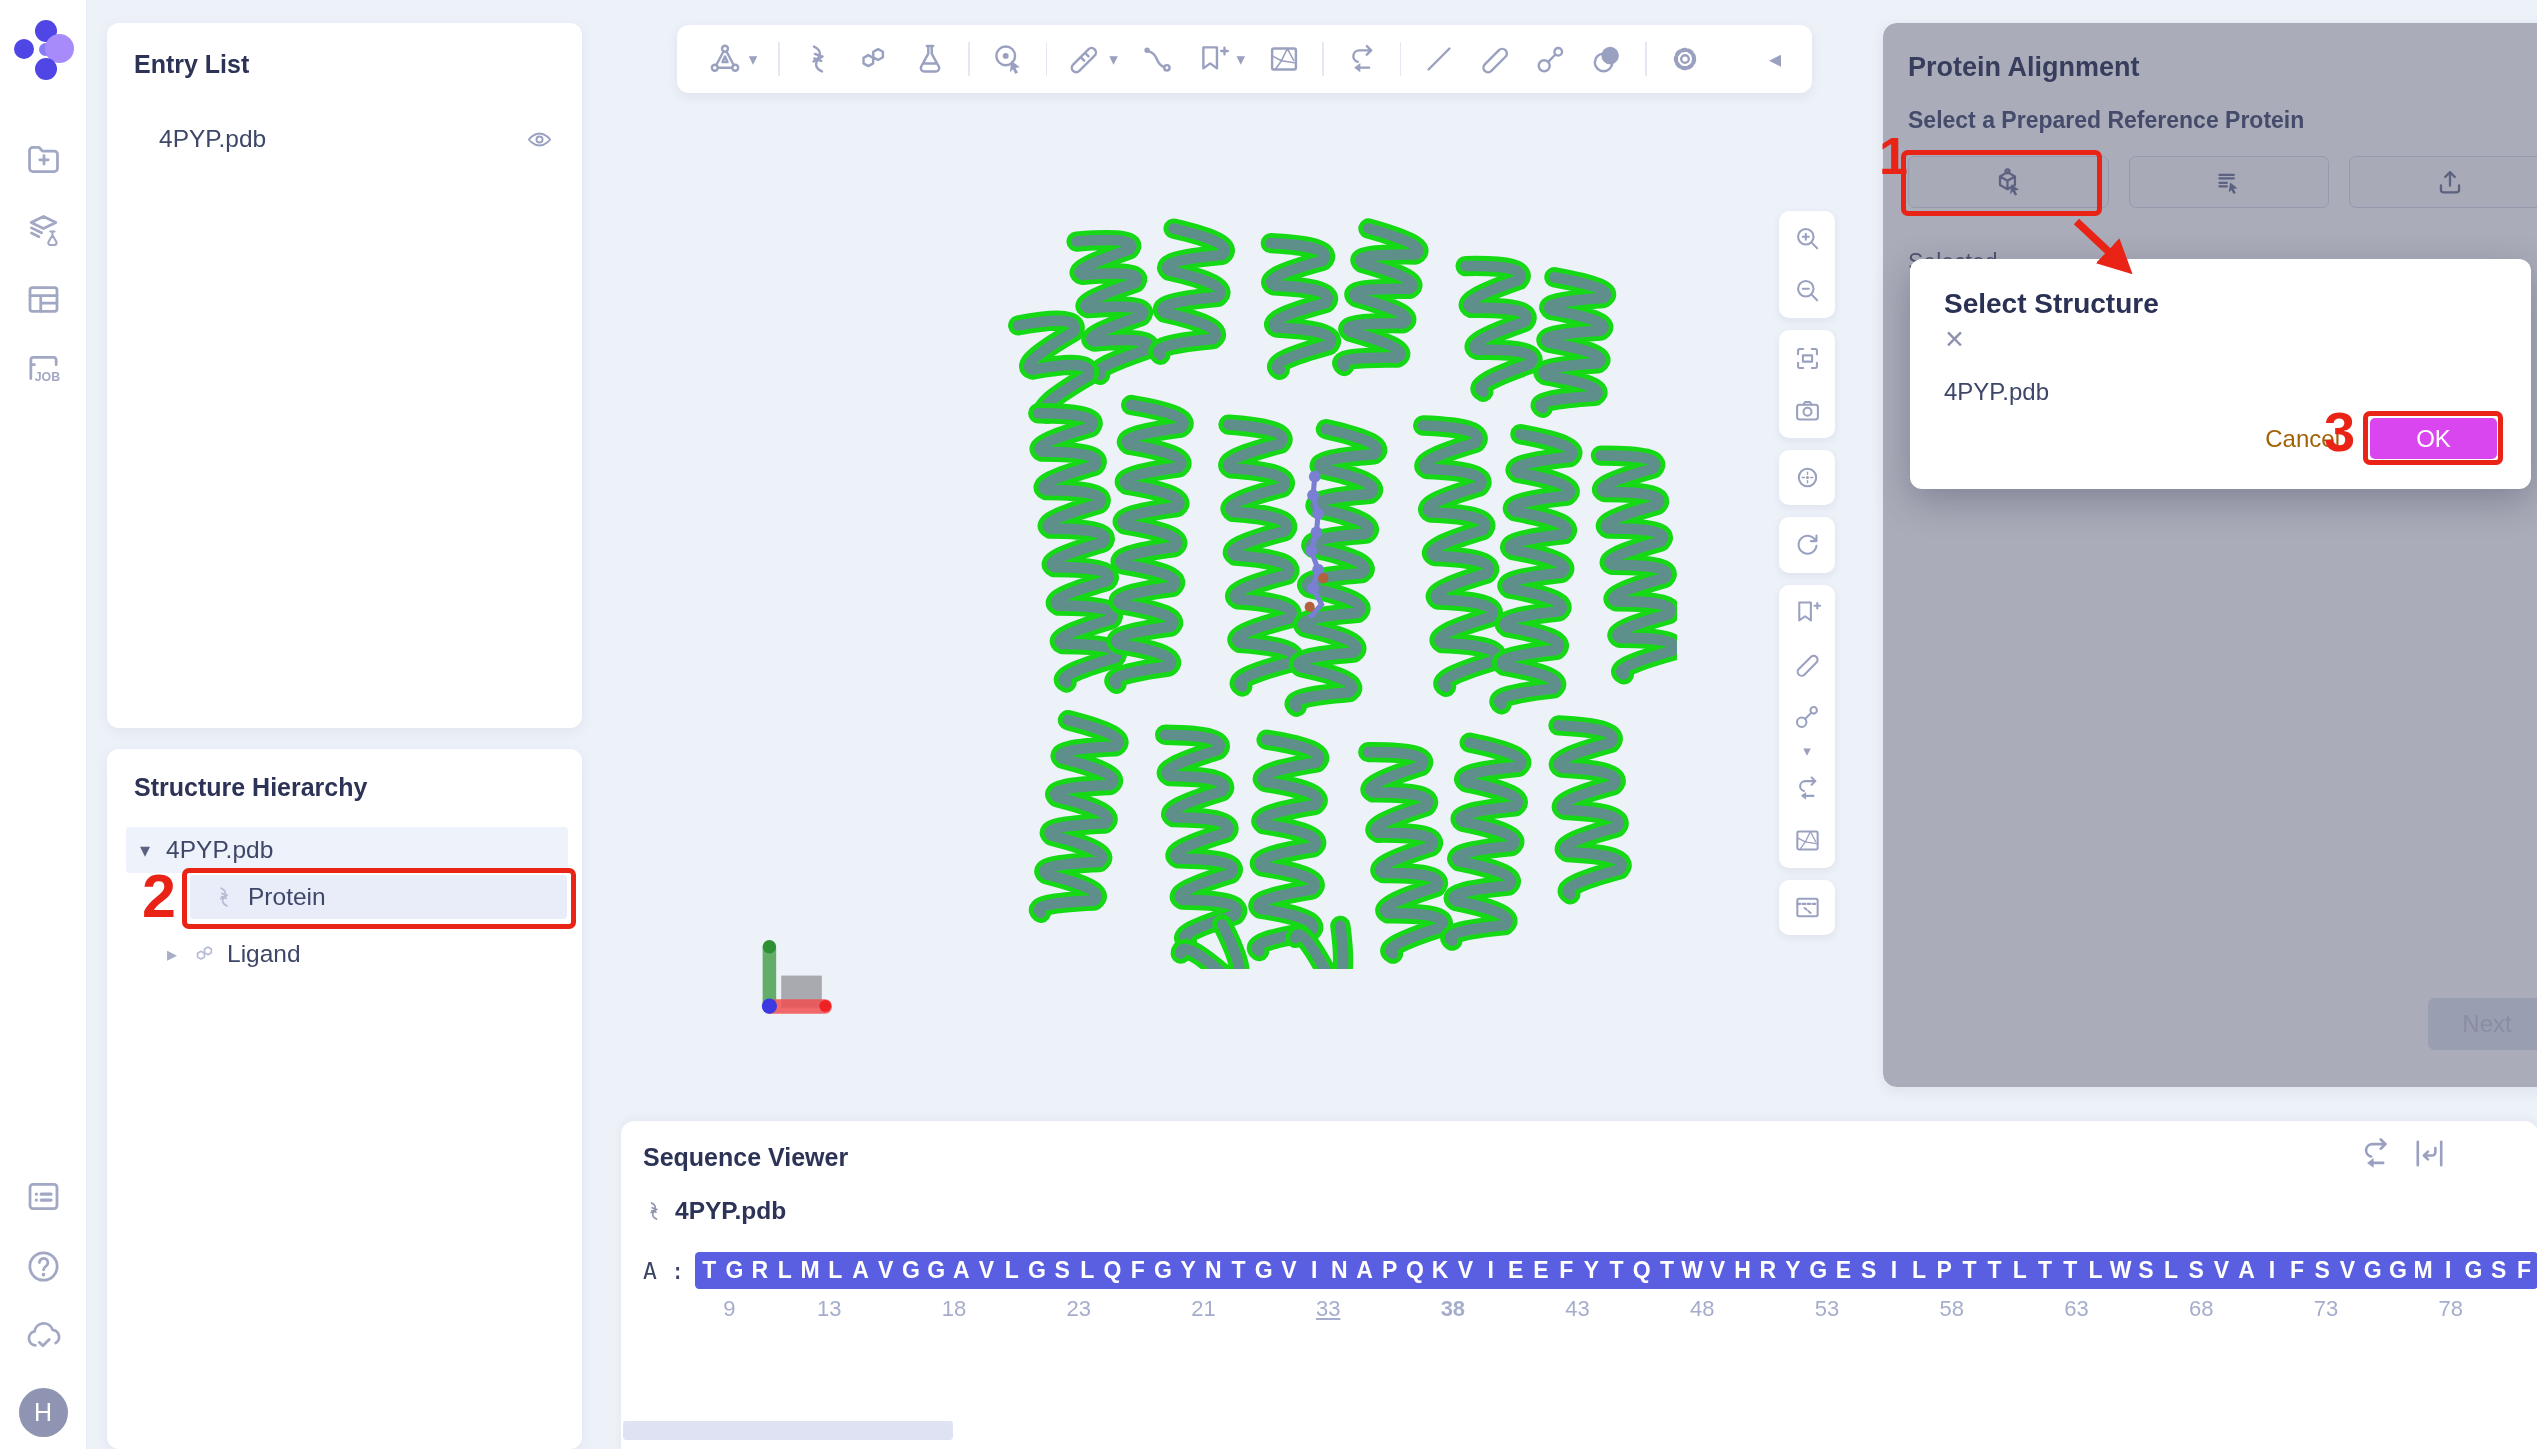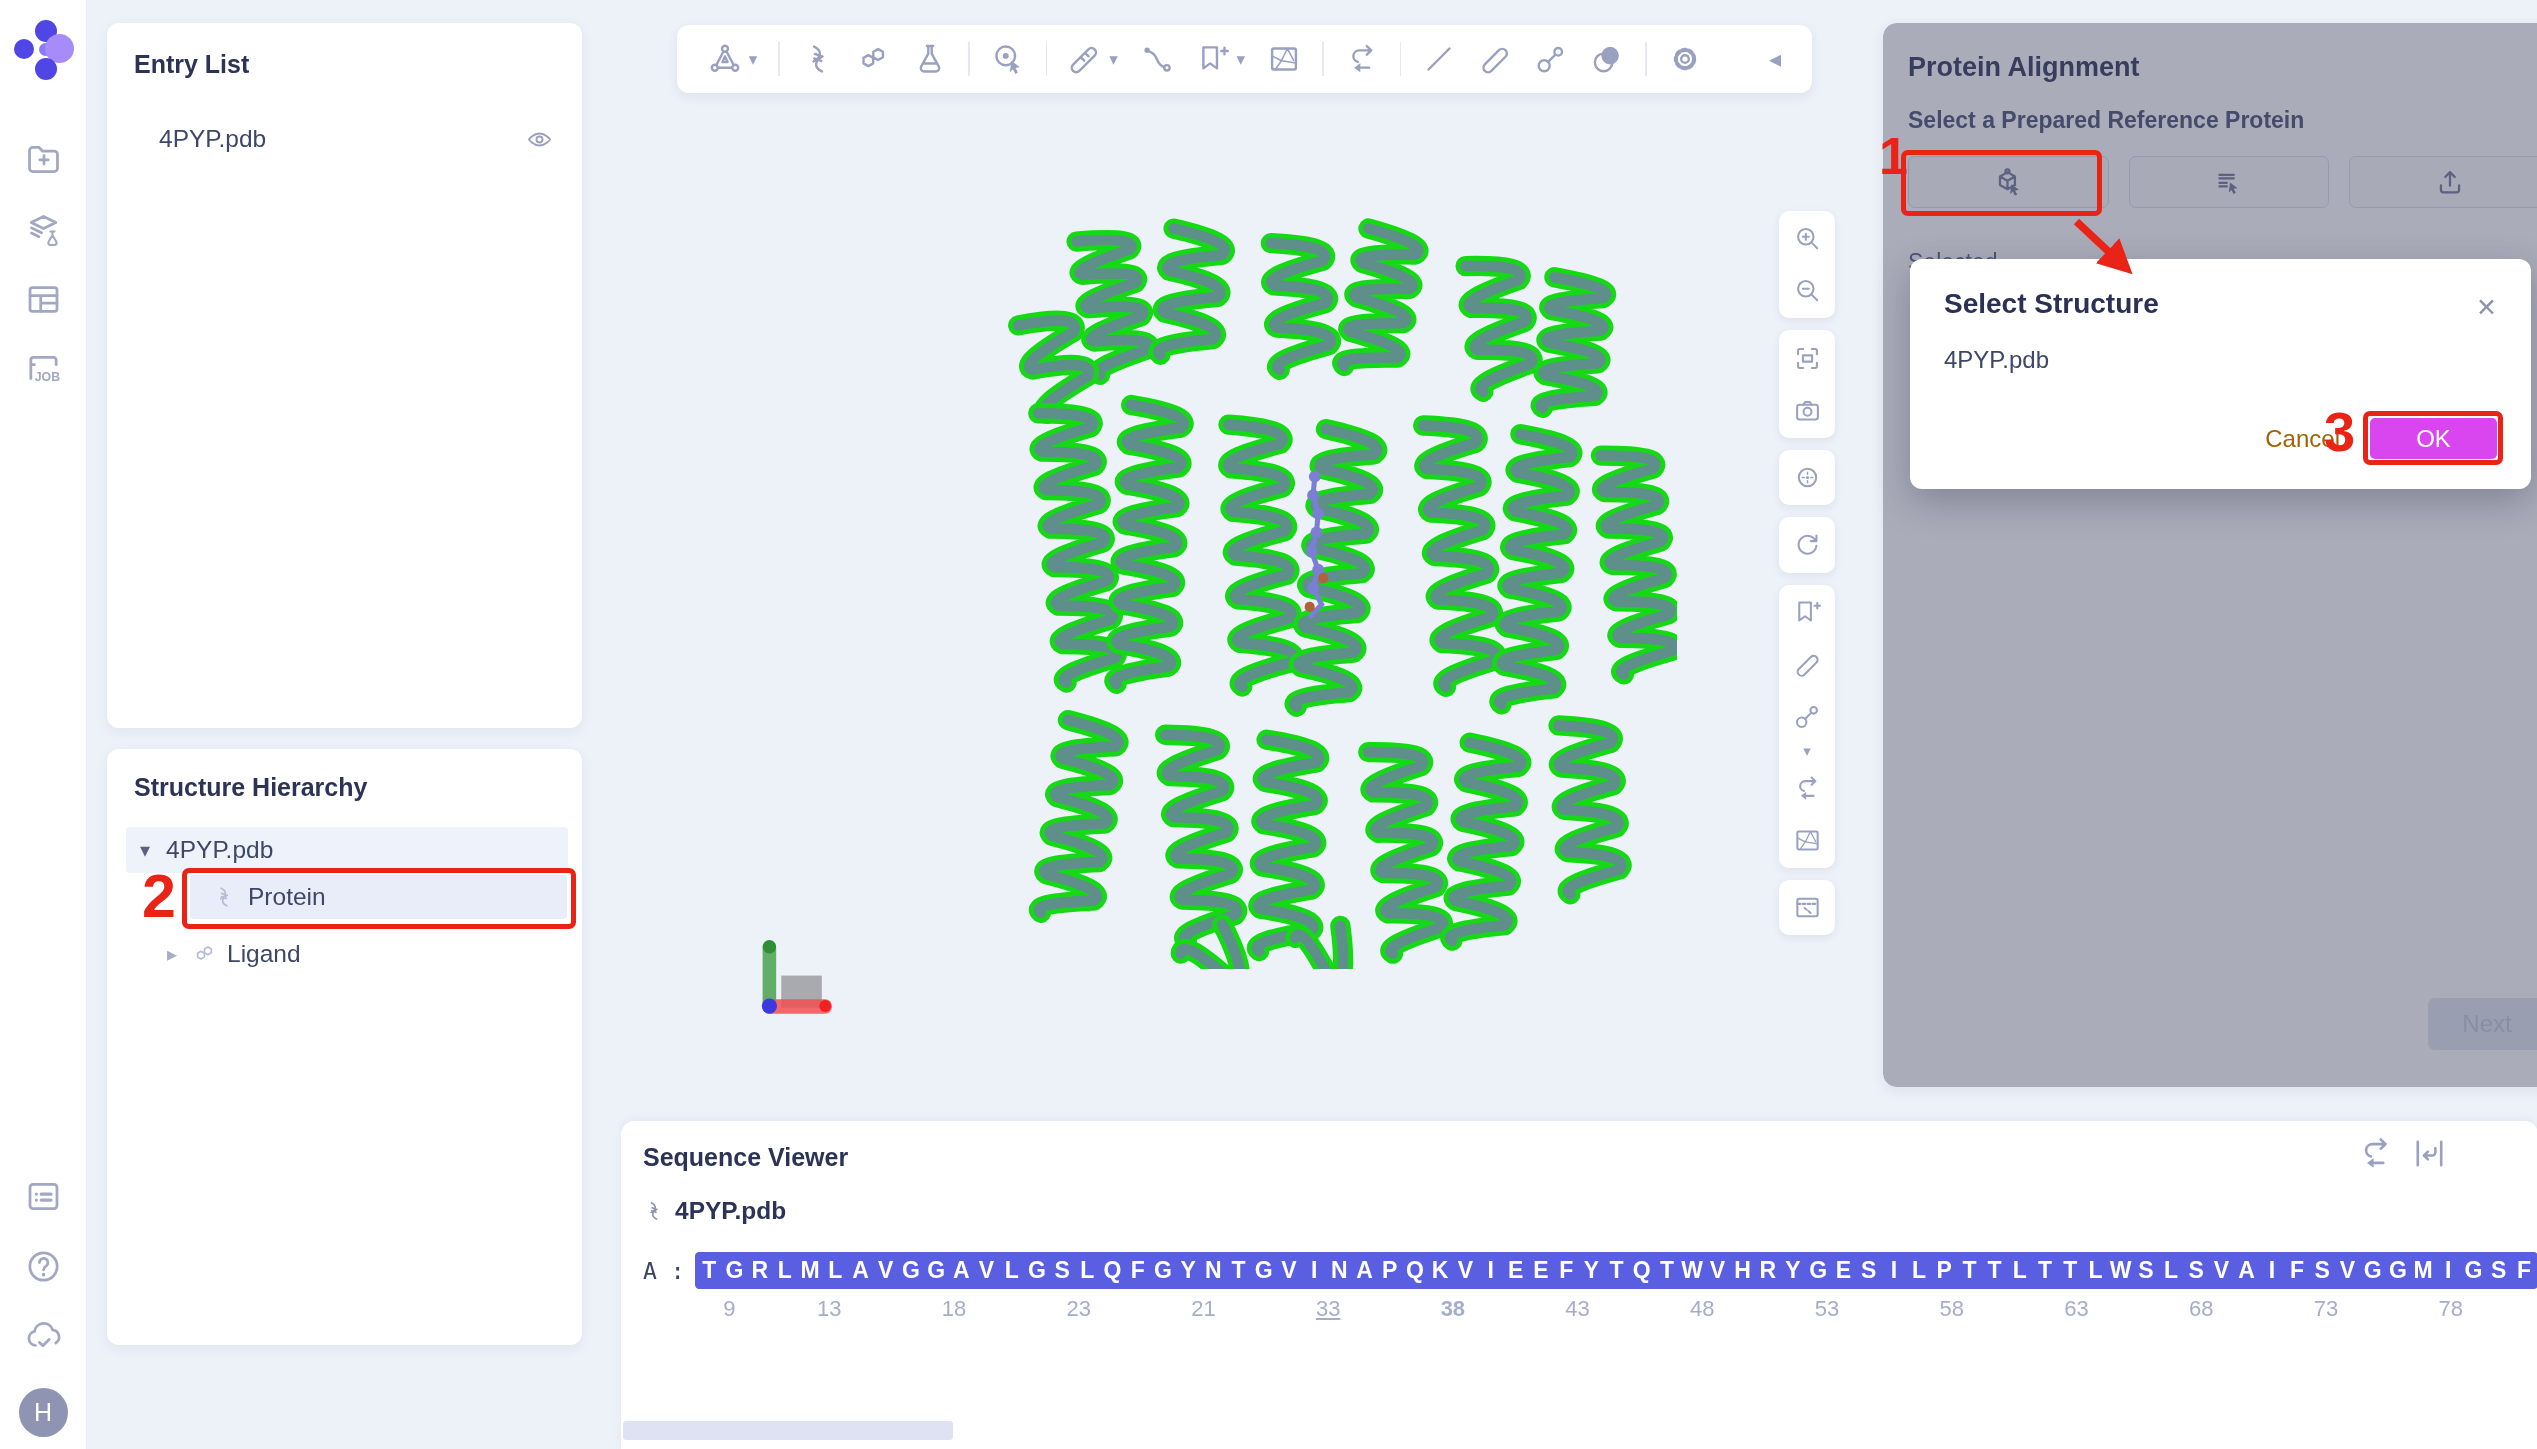--- a/index.html
+++ b/index.html
@@ -23,21 +23,21 @@
   .avatar{width:49px;height:49px;border-radius:50%;background:#8e94b1;color:#fff;font-size:25px;
           display:flex;align-items:center;justify-content:center;margin-top:22px;}
   
   .panel{position:absolute;background:#fff;border-radius:12px;box-shadow:0 3.4px 13.5px rgba(35,45,95,.06);}
   .panel-title{font-size:25px;font-weight:700;color:#2c3356;}
   
   #entry-panel{left:107px;top:23px;width:475px;height:705px;padding:27px;box-sizing:border-box;}
   .entry-row{margin-top:46px;display:flex;align-items:center;justify-content:space-between;padding:0 1.7px 0 25px;}
   .entry-label{font-size:24.5px;color:#3e4768;}
   
-  #hier-panel{left:107px;top:749px;width:475px;height:596px;padding:24px 0 0 0;box-sizing:border-box;}
+  #hier-panel{left:107px;top:749px;width:475px;height:700px;padding:24px 0 0 0;box-sizing:border-box;}
   #hier-panel .panel-title{padding-left:27px;}
   .trow{display:flex;align-items:center;font-size:24.5px;color:#3e4768;height:46px;box-sizing:border-box;cursor:pointer;}
   .trow-root{margin:25px 0 0 18.6px;width:442px;background:#eef2fb;border-radius:3.4px;padding-left:8.5px;gap:10px;}
   .trow-protein{margin:1.7px 0 0 83px;width:377px;background:#e9edf9;border-radius:3.4px;padding-left:22px;gap:12px;height:44px;}
   .trow-ligand{margin:12px 0 0 54px;gap:10px;}
   .tree-caret{width:22px;text-align:center;font-size:20px;color:#5a6280;font-style:normal;}
   .tree-caret.lig{color:#a7adc6;}
   .ic{display:inline-flex;align-items:center;justify-content:center;}
   .ic svg{width:100%;height:100%;display:block;}
   .ic-28{width:24px;height:24px;color:#b6bcd4;}
@@ -73,21 +73,21 @@
   .pa-btn{flex:1;height:52px;border:1.7px solid #d9dce9;border-radius:6.8px;background:#fbfbfd;
           display:flex;align-items:center;justify-content:center;color:#6f7694;cursor:pointer;box-sizing:border-box;}
   .pa-btn svg{width:32px;height:32px;}
   .pa-selected{margin-top:41px;font-size:23px;color:#555d7c;}
   .pa-next{position:absolute;right:29px;bottom:37px;width:118px;height:52px;background:#e2e5f0;color:#c3c8da;
            font-size:24px;display:flex;align-items:center;justify-content:center;border-radius:6.8px;}
   .pa-overlay{position:absolute;inset:0;background:rgba(70,75,102,.46);z-index:5;border-radius:13.5px;}
   
   #modal{position:absolute;left:1910px;top:259px;width:621px;height:230px;background:#fff;border-radius:12px;
          box-shadow:0 12px 37px rgba(25,30,60,.28);z-index:30;padding:29px 34px;box-sizing:border-box;}
-  .modal-head{display:flex;align-items:flex-start;justify-content:space-between;}
+  .modal-head{display:flex;align-items:flex-start;justify-content:space-between;flex-direction:column;}
   .modal-title{font-size:28px;font-weight:700;color:#2b3154;}
   .modal-close{font-size:25px;color:#8d93ad;cursor:pointer;margin-top:5px;font-style:normal;}
   .modal-item{margin-top:24px;font-size:24px;color:#3e4768;}
   .modal-foot{position:absolute;right:34px;bottom:30px;display:flex;align-items:center;gap:30px;}
   .modal-cancel{font-size:24px;color:#a16207;cursor:pointer;}
   .modal-ok{width:127px;height:41px;background:#d946ef;color:#fff;font-size:24px;border-radius:5px;
             display:flex;align-items:center;justify-content:center;cursor:pointer;}
   
   #seq-panel{position:absolute;left:621px;top:1121px;width:1917px;height:329px;background:#fff;
              border-radius:13.5px 13.5px 0 0;box-shadow:0 -1.7px 10px rgba(35,45,95,.05);padding:22px 0 0 22px;box-sizing:border-box;z-index:3;}

